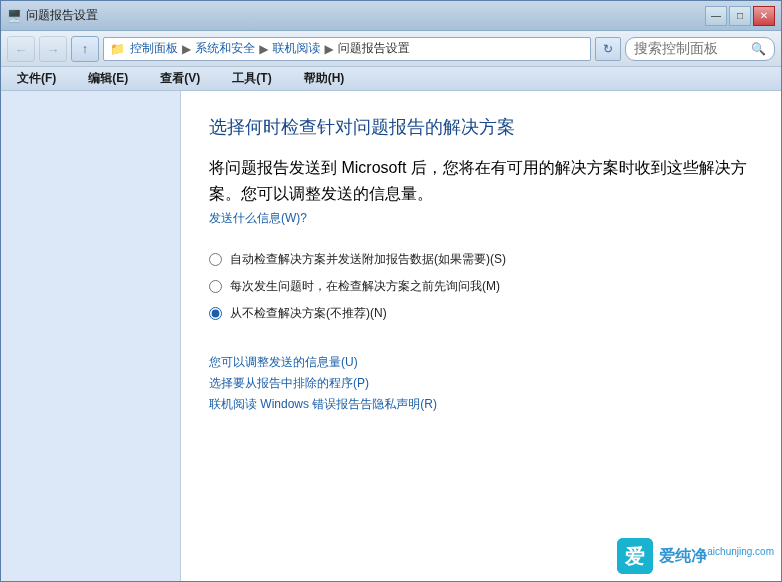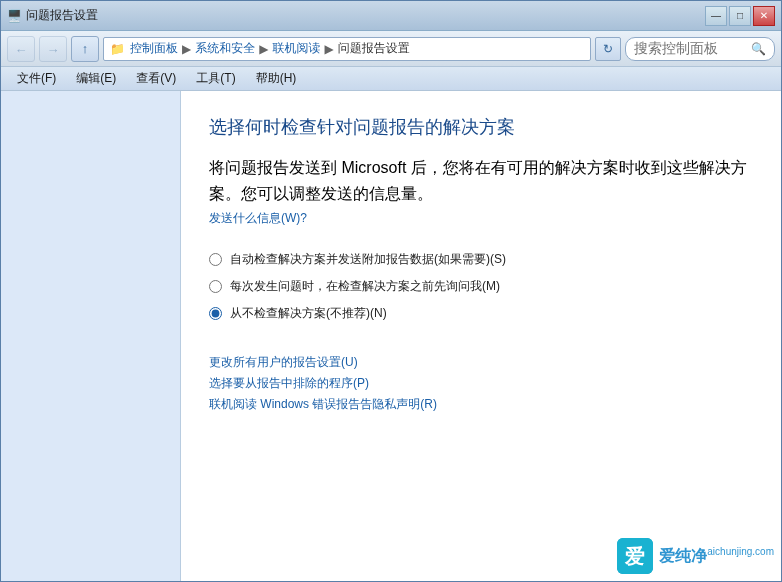--- a/index.html
+++ b/index.html
@@ -175,22 +175,23 @@
       font-size: 12px;
     }
 
     
     .menu-bar {
       height: 24px;
       background: linear-gradient(to bottom, #dce8f4, #c8d8ec);
       display: flex;
       align-items: center;
       padding: 0 8px;
-      gap: 4px;
+      gap: 16px;
       border-bottom: 1px solid #b0c4d8;
+      font-weight: bold;
     }
 
     .menu-item {
       padding: 2px 8px;
       font-size: 12px;
       color: #1a1a1a;
       cursor: pointer;
       border-radius: 2px;
     }
 
@@ -376,21 +377,21 @@
           <input type="radio" name="report-option" id="opt3" style="">
           <label class="radio-label" for="opt3">每次发生问题时，在检查解决方案之前先询问我(M)</label>
         </div>
         <div class="radio-option">
           <input type="radio" name="report-option" id="opt4" checked="" style="">
           <label class="radio-label" for="opt4">从不检查解决方案(不推荐)(N)</label>
         </div>
       </div>
 
       <div class="links-section">
-        <a class="link-blue">更改所有用户的报告设置(U)</a>
+        <a class="link-blue">您可以调整发送的信息量(U)</a>
         <a class="link-blue">选择要从报告中排除的程序(P)</a>
         <a class="link-blue">联机阅读 Windows 错误报告告隐私声明(R)</a>
       </div>
     </div>
   </div>
 </div>
 
 <div class="watermark" style="position:fixed; bottom:8px; right:8px; display:flex; align-items:center; gap:6px;">
   <div class="watermark-logo">
     <svg width="36" height="36" viewBox="0 0 36 36">

